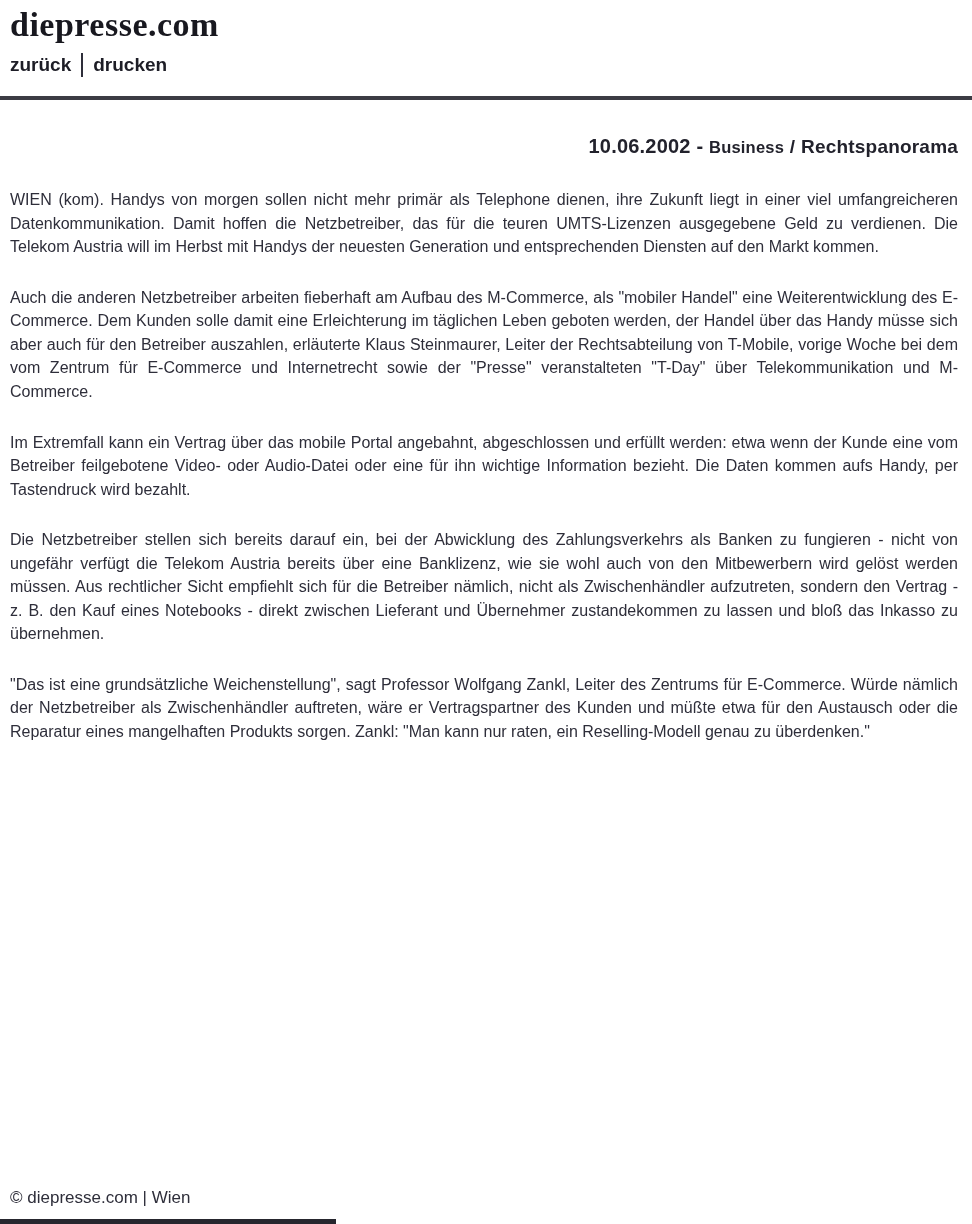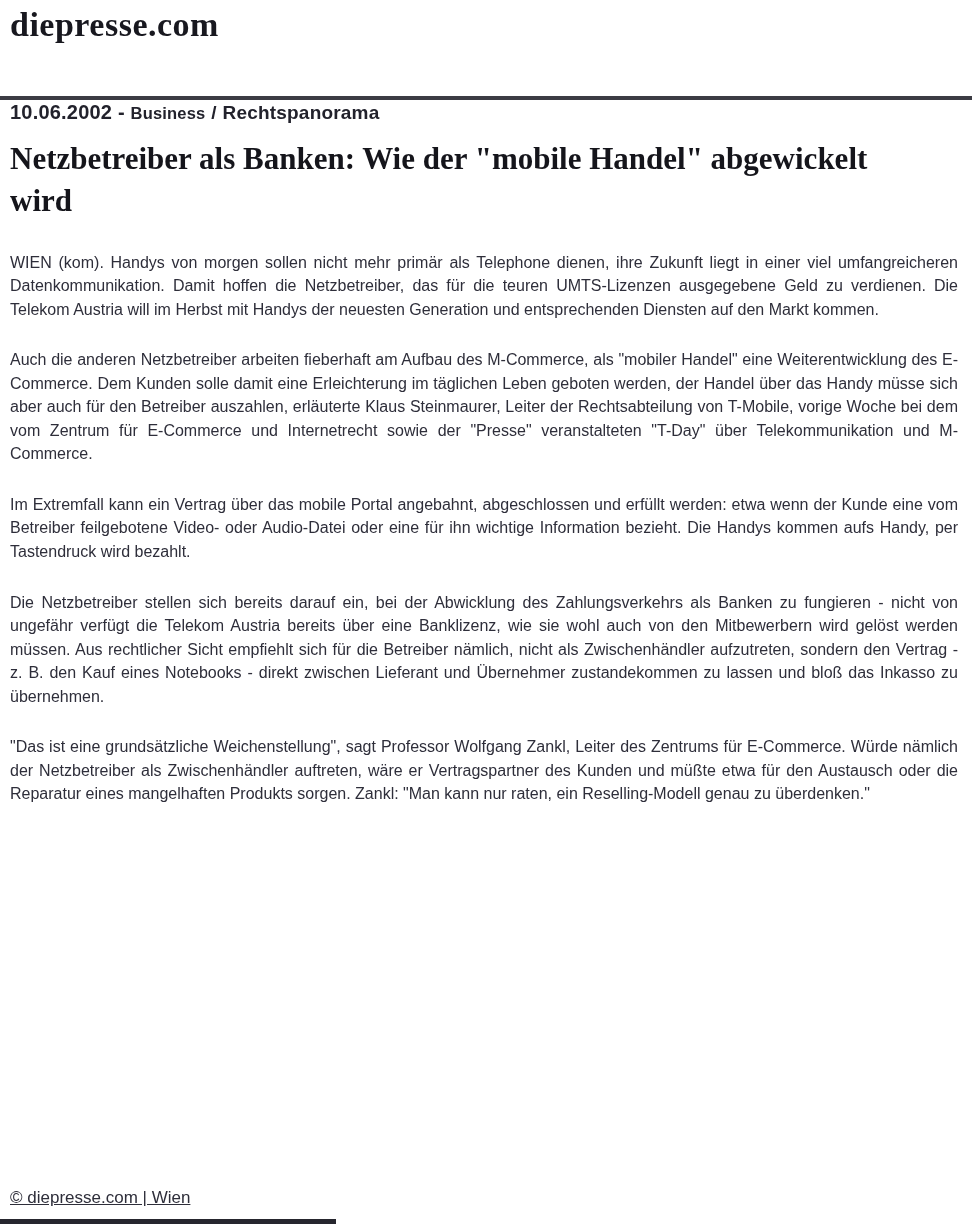--- a/index.html
+++ b/index.html
@@ -56,20 +56,21 @@
     height: 4px;
     background: #3c3c44;
   }
   
   .dateline {
     margin-top: 58px;
     font-weight: bold;
     color: #22222c;
     font-size: 20px;
     letter-spacing: 0.2px;
+    text-align: right;
   }
   .dateline .section { font-size: 16.5px; }
   .dateline .subsection { font-size: 19px; }
   .headline {
     font-family: "Liberation Serif", "DejaVu Serif", serif;
     font-weight: bold;
     font-size: 31px;
     line-height: 1.33;
     color: #15151b;
     margin: 14px 0 0 0;
@@ -90,56 +91,59 @@
     margin: 0 0 27px 0;
     color: #2e2e3a;
   }
   
   .footer {
     position: absolute;
     left: 10px;
     bottom: 16px;
     font-size: 17px;
     color: #2e2e3a;
-    text-decoration: underline;
   }
   .bottom-rule {
     position: absolute;
     left: 0;
     bottom: 0;
     width: 336px;
     height: 5px;
     background: #26262e;
   }
 </style>
 </head>
 <body>
 
 <div class="page">
 
   <div class="logo">diepresse.com</div>
 
+  <div class="nav">
+    <a class="nav-back">zurück</a>
+    <span class="nav-sep"></span>
+    <a class="nav-print">drucken</a>
+  </div>
 
   <div class="top-rule"></div>
 
   <div class="dateline">
     <span class="date">10.06.2002</span>
     <span class="dash">-</span>
     <span class="section">Business</span>
     <span class="subsection">/</span>
     <span class="subsection">Rechtspanorama</span>
   </div>
 
-  <h1 class="headline">Netzbetreiber als Banken: Wie der "mobile Handel" abgewickelt wird</h1>
 
 
   <div class="body-copy">
     <p>WIEN (kom). Handys von morgen sollen nicht mehr primär als Telephone dienen, ihre Zukunft liegt in einer viel umfangreicheren Datenkommunikation. Damit hoffen die Netzbetreiber, das für die teuren UMTS-Lizenzen ausgegebene Geld zu verdienen. Die Telekom Austria will im Herbst mit Handys der neuesten Generation und entsprechenden Diensten auf den Markt kommen.</p>
     <p>Auch die anderen Netzbetreiber arbeiten fieberhaft am Aufbau des M-Commerce, als "mobiler Handel" eine Weiterentwicklung des E-Commerce. Dem Kunden solle damit eine Erleichterung im täglichen Leben geboten werden, der Handel über das Handy müsse sich aber auch für den Betreiber auszahlen, erläuterte Klaus Steinmaurer, Leiter der Rechtsabteilung von T-Mobile, vorige Woche bei dem vom Zentrum für E-Commerce und Internetrecht sowie der "Presse" veranstalteten "T-Day" über Telekommunikation und M-Commerce.</p>
-    <p>Im Extremfall kann ein Vertrag über das mobile Portal angebahnt, abgeschlossen und erfüllt werden: etwa wenn der Kunde eine vom Betreiber feilgebotene Video- oder Audio-Datei oder eine für ihn wichtige Information bezieht. Die Handys kommen aufs Handy, per Tastendruck wird bezahlt.</p>
+    <p>Im Extremfall kann ein Vertrag über das mobile Portal angebahnt, abgeschlossen und erfüllt werden: etwa wenn der Kunde eine vom Betreiber feilgebotene Video- oder Audio-Datei oder eine für ihn wichtige Information bezieht. Die Daten kommen aufs Handy, per Tastendruck wird bezahlt.</p>
     <p>Die Netzbetreiber stellen sich bereits darauf ein, bei der Abwicklung des Zahlungsverkehrs als Banken zu fungieren - nicht von ungefähr verfügt die Telekom Austria bereits über eine Banklizenz, wie sie wohl auch von den Mitbewerbern wird gelöst werden müssen. Aus rechtlicher Sicht empfiehlt sich für die Betreiber nämlich, nicht als Zwischenhändler aufzutreten, sondern den Vertrag - z. B. den Kauf eines Notebooks - direkt zwischen Lieferant und Übernehmer zustandekommen zu lassen und bloß das Inkasso zu übernehmen.</p>
     <p>"Das ist eine grundsätzliche Weichenstellung", sagt Professor Wolfgang Zankl, Leiter des Zentrums für E-Commerce. Würde nämlich der Netzbetreiber als Zwischenhändler auftreten, wäre er Vertragspartner des Kunden und müßte etwa für den Austausch oder die Reparatur eines mangelhaften Produkts sorgen. Zankl: "Man kann nur raten, ein Reselling-Modell genau zu überdenken."</p>
   </div>
 
   <div class="footer">© diepresse.com | Wien</div>
 
   <div class="bottom-rule"></div>
 
 </div>
 

